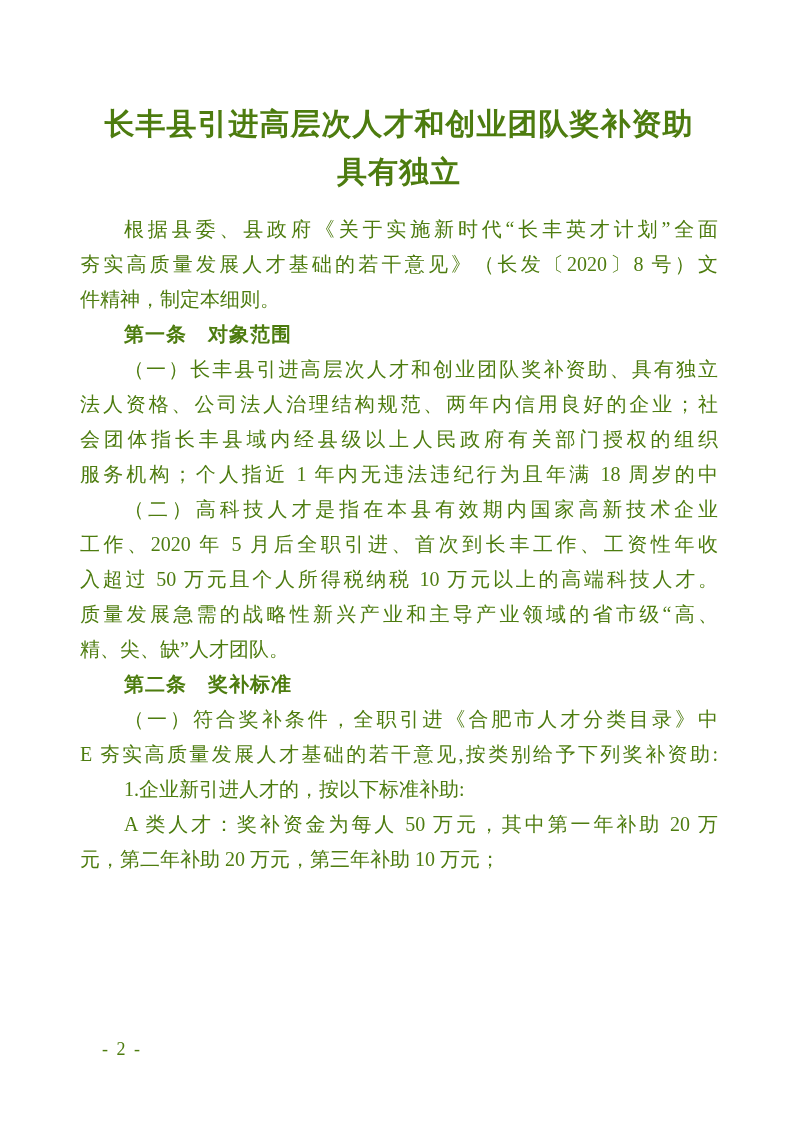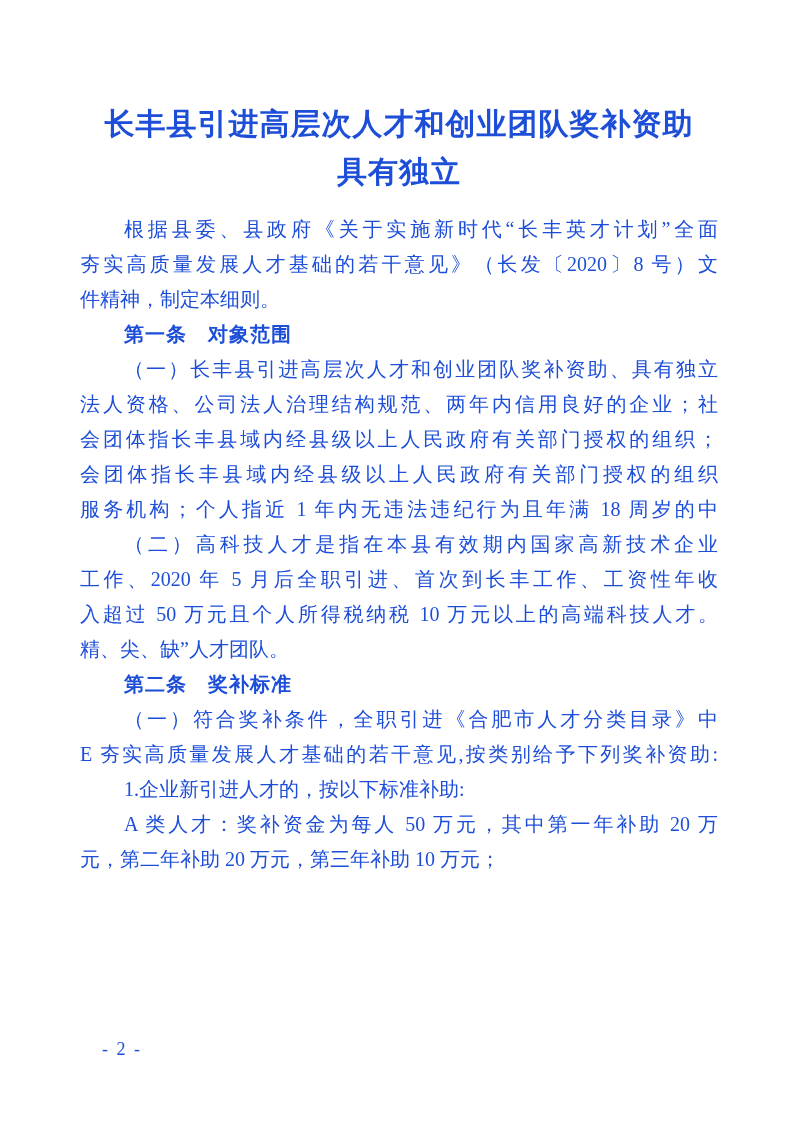--- a/index.html
+++ b/index.html
@@ -3,21 +3,21 @@
 <meta charset="utf-8">
 <style>
   * { margin: 0; padding: 0; box-sizing: border-box; }
   html, body { background: #ffffff; }
   .page {
     position: relative;
     width: 794px;
     height: 1123px;
     margin: 0 auto;
     background: #ffffff;
-    color: #1d4ed8;
+    color: #4d7c0f;
     font-family: "Liberation Serif", "DejaVu Serif", serif;
     overflow: hidden;
   }
   .content-area {
     position: absolute;
     left: 80px;
     top: 0;
     width: 638px;
   }
   .doc-title {
@@ -67,26 +67,26 @@
       <div>长丰县引进高层次人才和创业团队奖补资助</div>
       <div>具有独立</div>
     </div>
     <div class="doc-body">
         <div class="line indent justify">根据县委、县政府《关于实施新时代“长丰英才计划”全面</div>
         <div class="line justify">夯实高质量发展人才基础的若干意见》（长发〔2020〕8 号）文</div>
         <div class="line">件精神，制定本细则。</div>
         <div class="line heading indent">第一条　对象范围</div>
         <div class="line indent justify">（一）长丰县引进高层次人才和创业团队奖补资助、具有独立</div>
         <div class="line justify">法人资格、公司法人治理结构规范、两年内信用良好的企业；社</div>
-        <div class="line justify">会团体指长丰县域内经县级以上人民政府有关部门授权的组织；</div>
         <div class="line justify">会团体指长丰县域内经县级以上人民政府有关部门授权的组织</div>
         <div class="line justify">服务机构；个人指近 1 年内无违法违纪行为且年满 18 周岁的中</div>
         <div class="line indent justify">（二）高科技人才是指在本县有效期内国家高新技术企业</div>
         <div class="line justify">工作、2020 年 5 月后全职引进、首次到长丰工作、工资性年收</div>
         <div class="line justify">入超过 50 万元且个人所得税纳税 10 万元以上的高端科技人才。</div>
+        <div class="line justify">质量发展急需的战略性新兴产业和主导产业领域的省市级“高、</div>
         <div class="line">精、尖、缺”人才团队。</div>
         <div class="line heading indent">第二条　奖补标准</div>
         <div class="line indent justify">（一）符合奖补条件，全职引进《合肥市人才分类目录》中</div>
         <div class="line justify">E 夯实高质量发展人才基础的若干意见,按类别给予下列奖补资助:</div>
         <div class="line indent">1.企业新引进人才的，按以下标准补助:</div>
         <div class="line indent justify">A 类人才：奖补资金为每人 50 万元，其中第一年补助 20 万</div>
         <div class="line">元，第二年补助 20 万元，第三年补助 10 万元；</div>
       </div>
   </div>
   <div class="footer">- 2 -</div>

